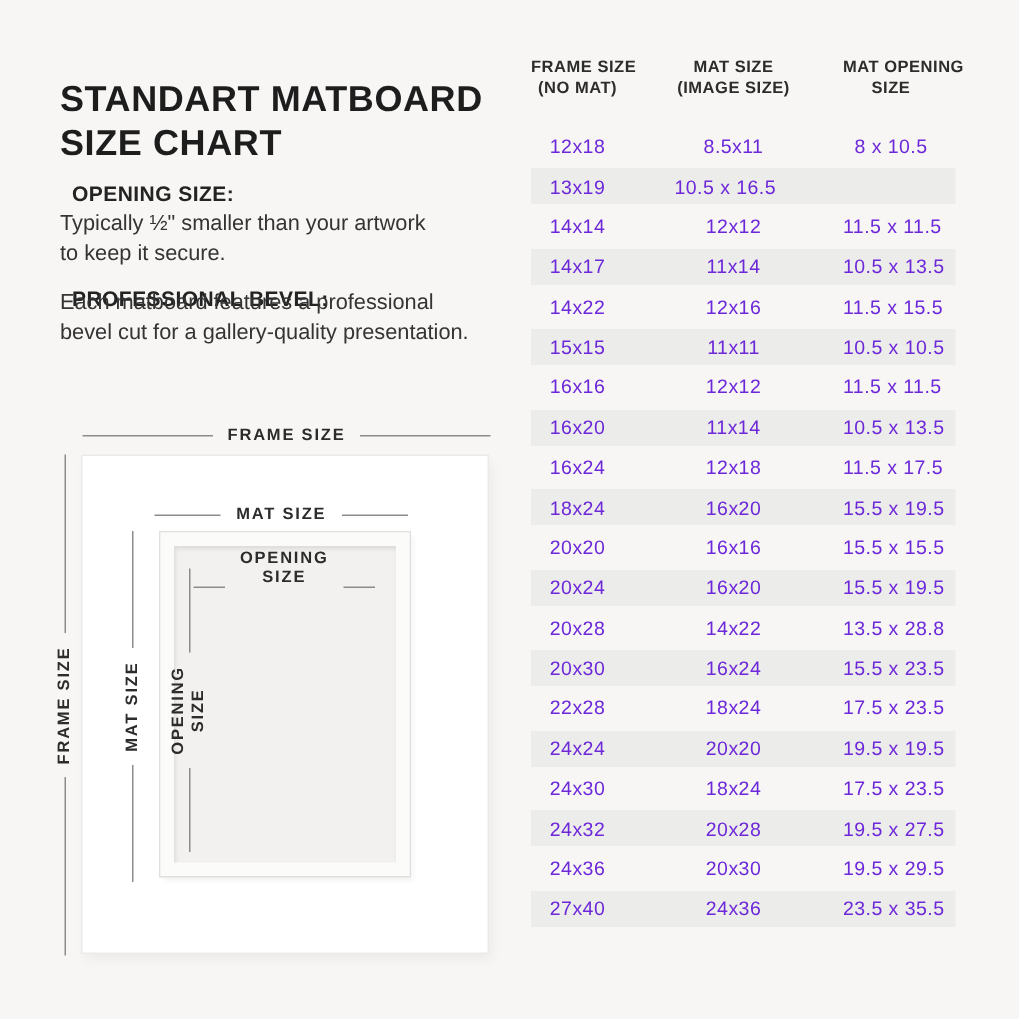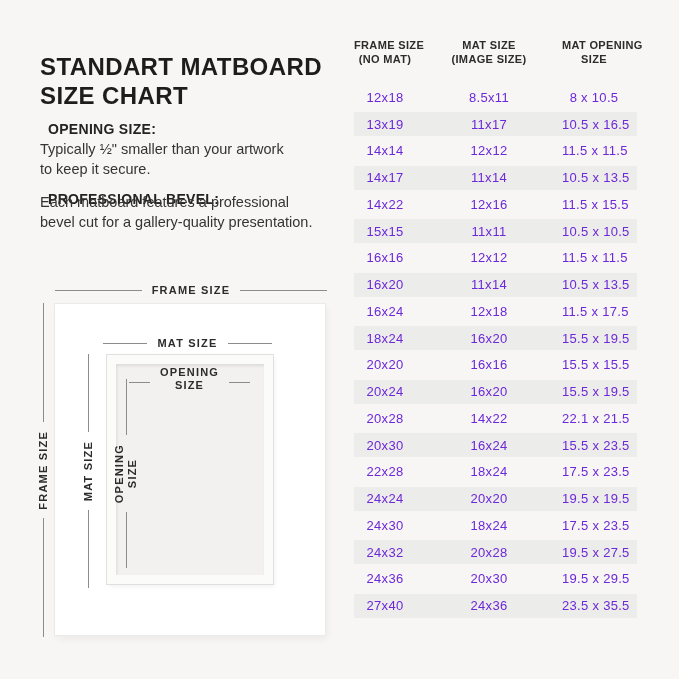--- a/index.html
+++ b/index.html
@@ -48,21 +48,21 @@
     box-shadow:0 0 0 1px #e1e0de, 2px 3px 4px rgba(0,0,0,0.05), inset 1px 2px 3px rgba(0,0,0,0.09);
   }
 
   .dim-h { display:flex; align-items:center; }
   .dim-h .hline { flex:1; height:1px; background:#8c8c8c; }
   .dim-label {
     margin:0 10px;
     font-size:11px; font-weight:700; letter-spacing:1.2px; color:#2c2c2c;
     white-space:pre; text-align:center; line-height:13px;
   }
-  .dim-h.two-line { align-items:center; }
+  .dim-h.two-line { align-items:flex-end; }
   .dim-h.two-line .hline { margin-top:6px; }
 
   .dim-v { display:flex; flex-direction:column; align-items:center; }
   .dim-v .vline { flex:1; width:1px; background:#8c8c8c; }
   .dim-v .dim-label {
     margin:9px 0;
     writing-mode:vertical-rl; transform:rotate(180deg);
   }
   .dim-frame-h   { left:55px;  top:283px; width:272px; height:14px; }
   .dim-mat-h     { left:103px; top:336px; width:169px; height:14px; }
@@ -162,21 +162,20 @@
   </div>
   <div class="tbody">
   <div class="trow">
     <span class="cell c1">12x18</span>
     <span class="cell c2">8.5x11</span>
     <span class="cell c3">8 x 10.5</span>
   </div>
 
   <div class="trow">
     <span class="cell c1">13x19</span>
-    <span class="cell c2">11x17</span>
     <span class="cell c3">10.5 x 16.5</span>
   </div>
 
   <div class="trow">
     <span class="cell c1">14x14</span>
     <span class="cell c2">12x12</span>
     <span class="cell c3">11.5 x 11.5</span>
   </div>
 
   <div class="trow">
@@ -229,21 +228,21 @@
 
   <div class="trow">
     <span class="cell c1">20x24</span>
     <span class="cell c2">16x20</span>
     <span class="cell c3">15.5 x 19.5</span>
   </div>
 
   <div class="trow">
     <span class="cell c1">20x28</span>
     <span class="cell c2">14x22</span>
-    <span class="cell c3">22.1 x 21.5</span>
+    <span class="cell c3">13.5 x 28.8</span>
   </div>
 
   <div class="trow">
     <span class="cell c1">20x30</span>
     <span class="cell c2">16x24</span>
     <span class="cell c3">15.5 x 23.5</span>
   </div>
 
   <div class="trow">
     <span class="cell c1">22x28</span>

